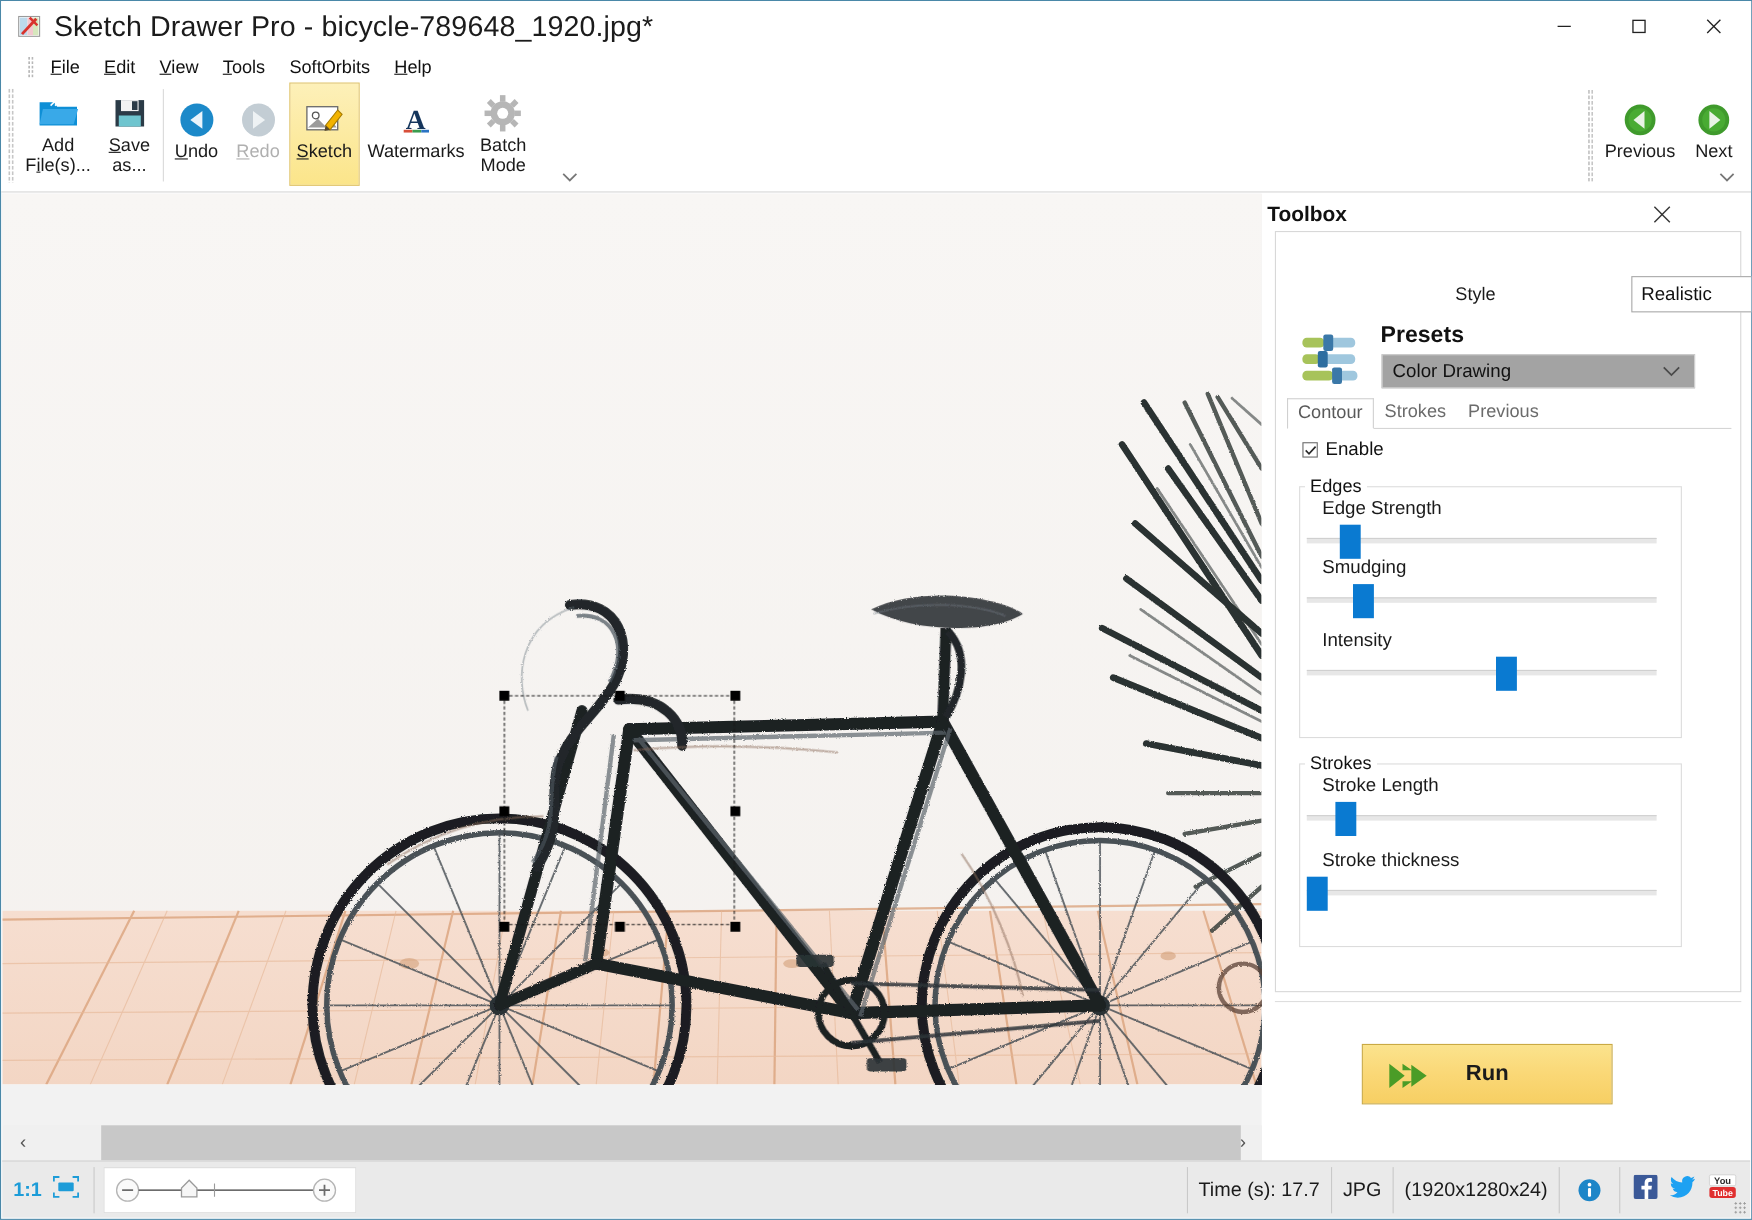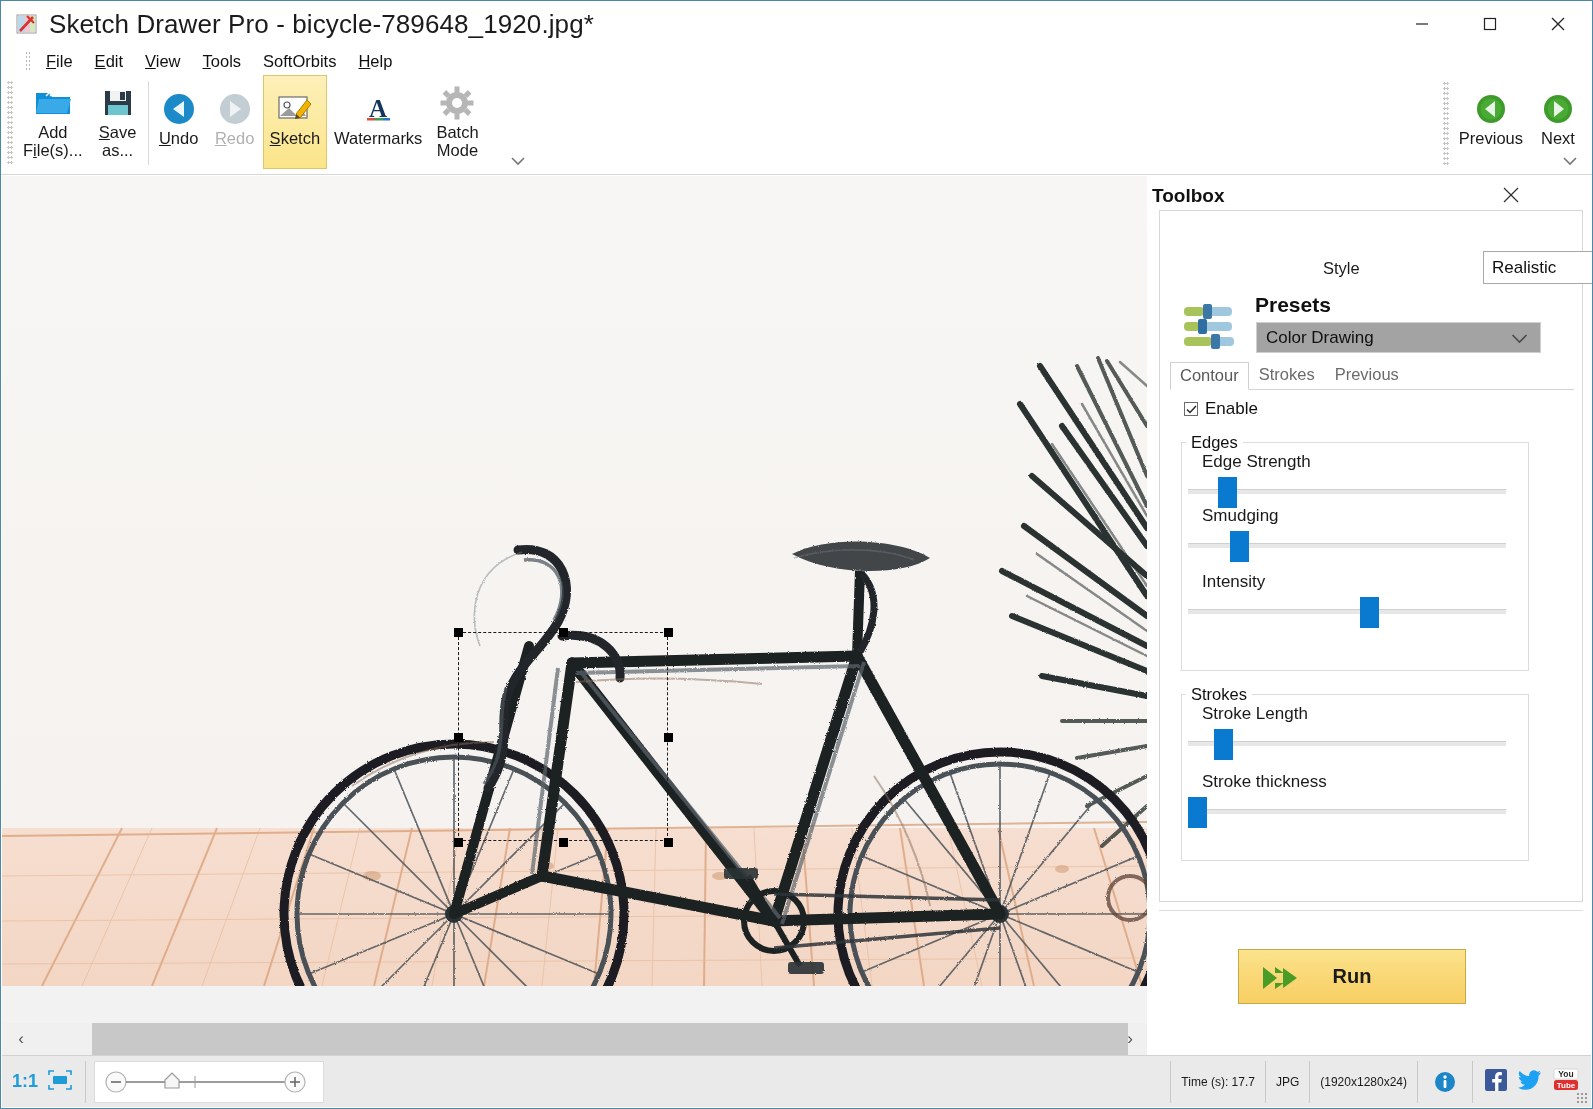--- a/index.html
+++ b/index.html
@@ -223,21 +223,21 @@
   .run-btn .gico{ position:absolute; left:22px; top:14px; }
 
   
   .statusbar{
     position:absolute; left:1px; bottom:1px; width:1589px; height:52px;
     background:#eaeaea; border-top:1px solid #d2d2d2;
     display:flex; align-items:center;
   }
   .sb-cell{
     height:42px; display:flex; align-items:center; padding:0 10px;
-    border-right:1px solid #c9c9c9; font-size:12px; color:#1a1a1a;
+    border-right:1px solid #c9c9c9; font-size:18px; color:#1a1a1a;
   }
   .sb-left{
     height:42px; display:flex; align-items:center; gap:9px; padding:0 12px 0 10px;
     border-right:1px solid #c9c9c9;
   }
   .sb-11{ color:#1d9cd8; font-weight:bold; font-size:18px; }
   .zoomwidget{
     height:42px; width:230px; background:#fff; border:1px solid #dcdcdc;
     display:flex; align-items:center; justify-content:flex-start; padding:0 8px;
     margin-left:8px;

